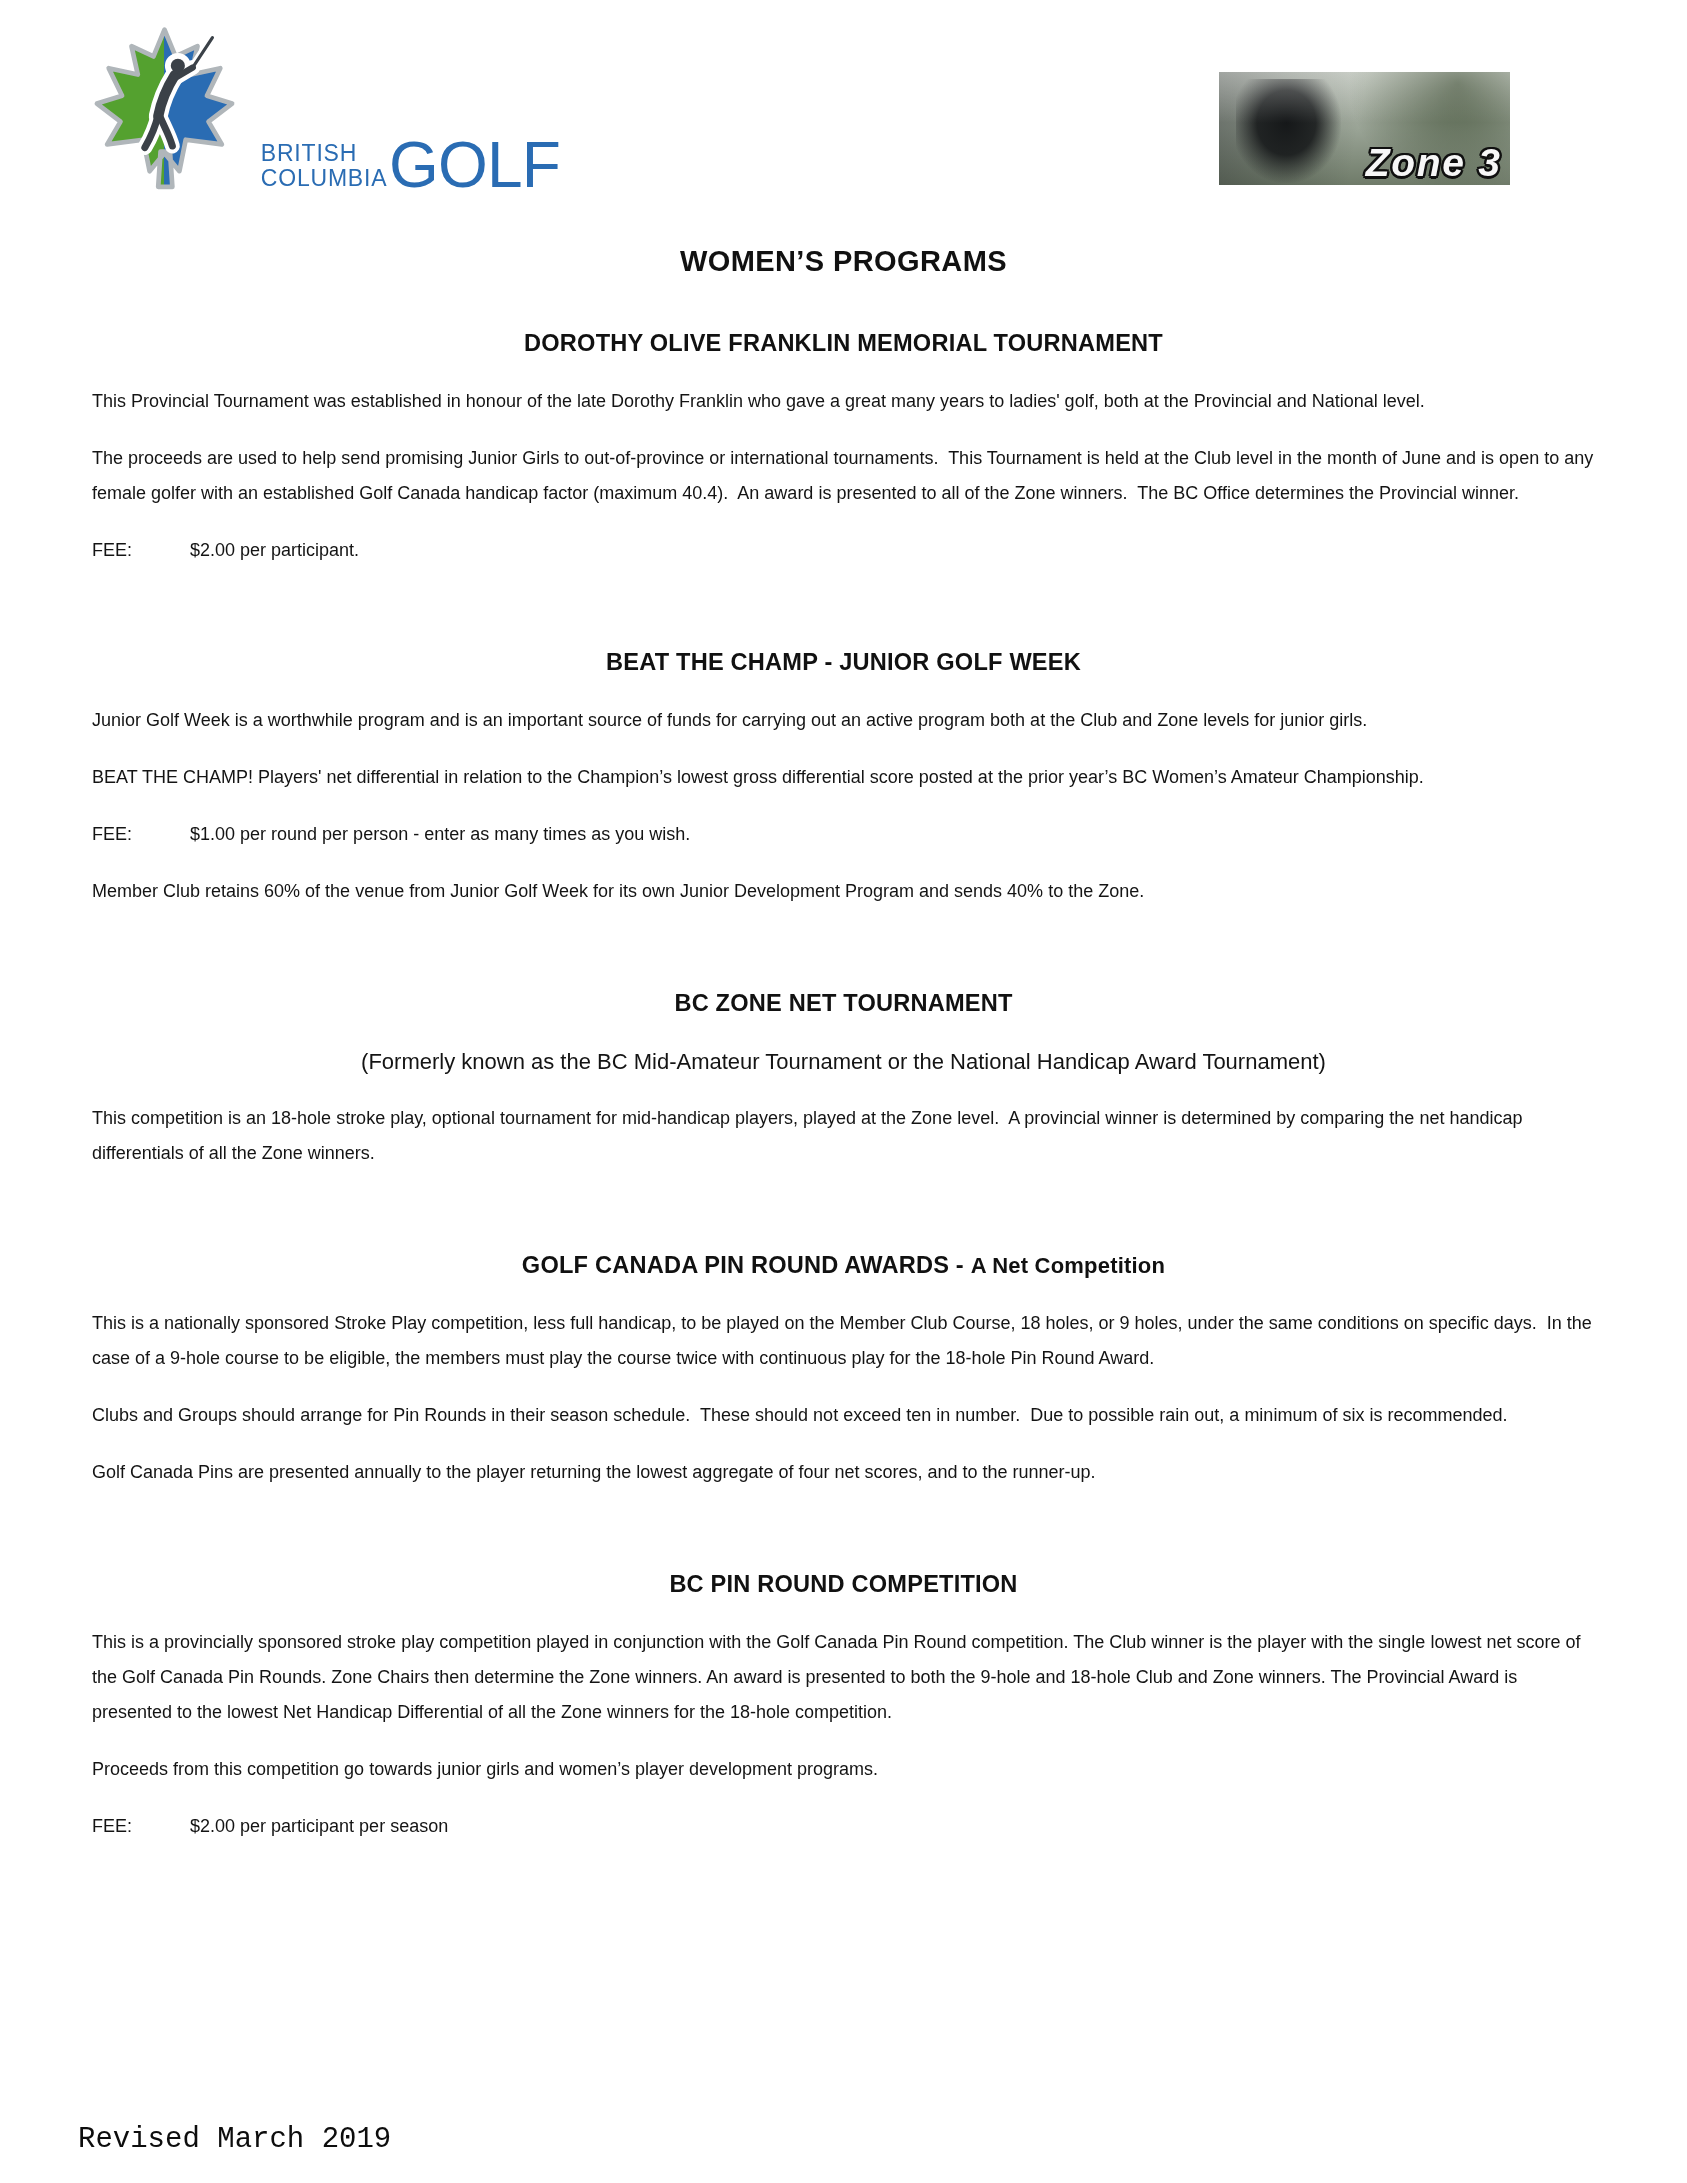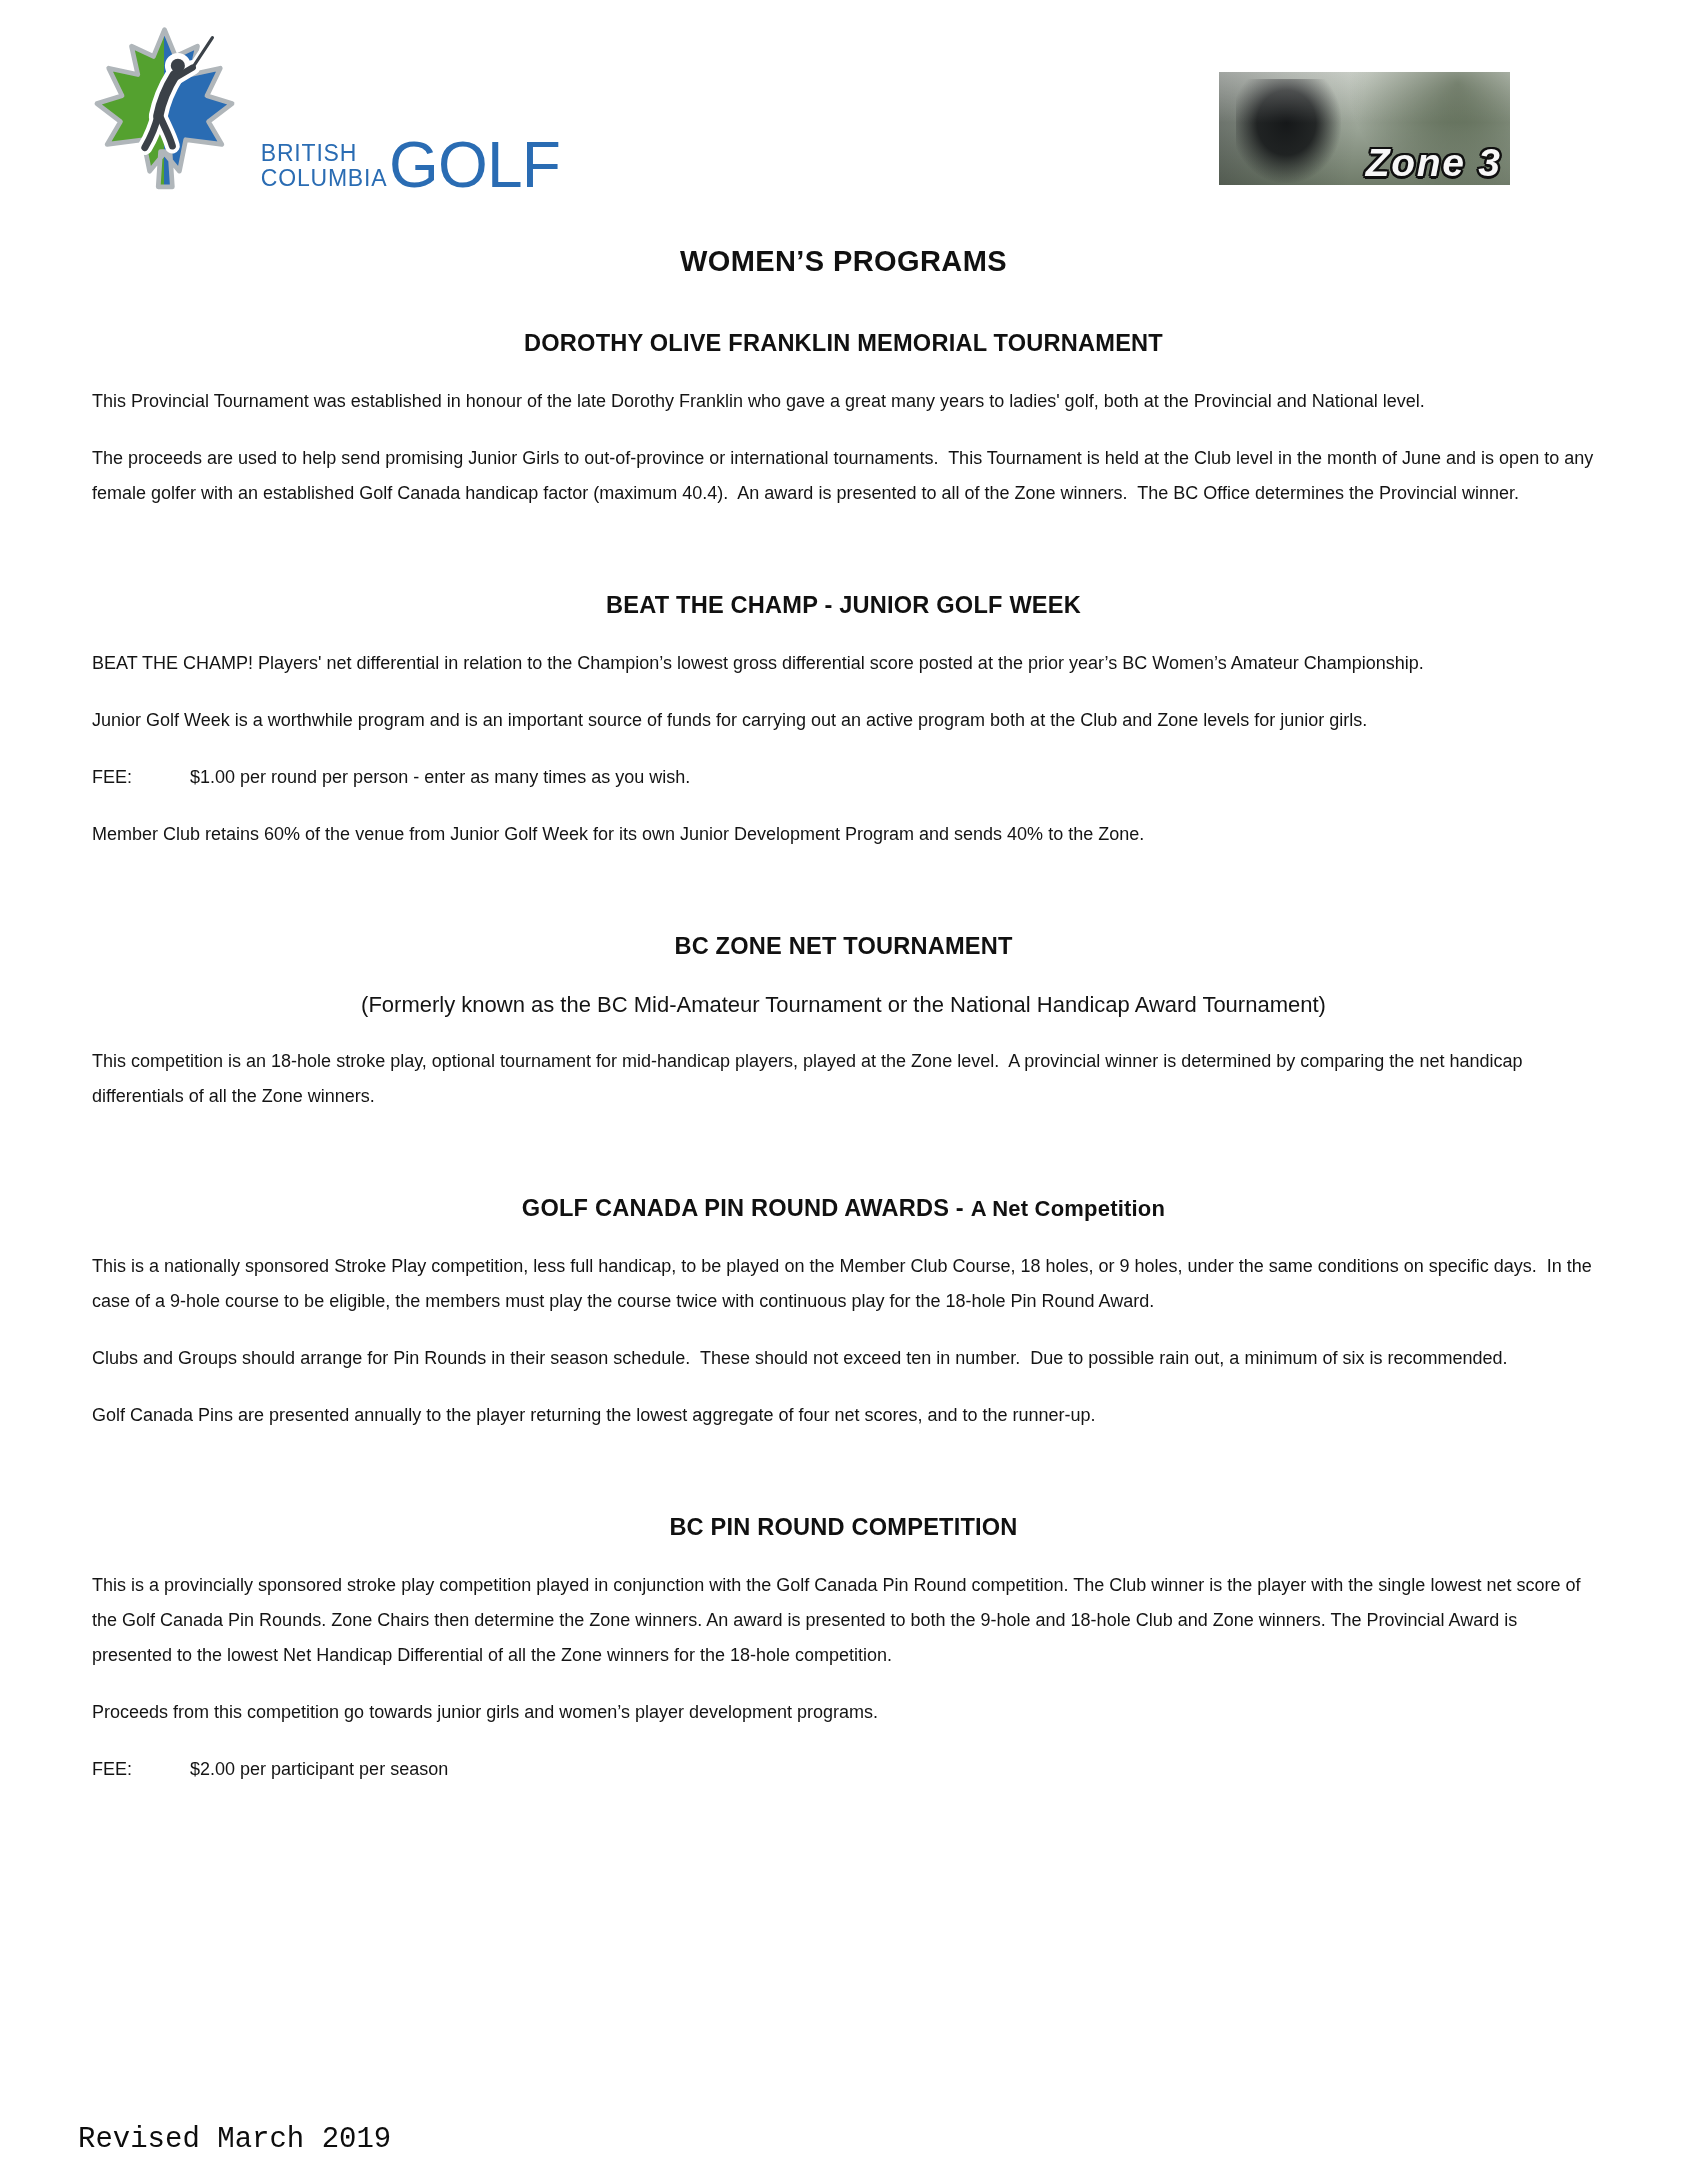--- a/index.html
+++ b/index.html
@@ -109,26 +109,27 @@
   </header>
 
   <h1 class="doc-title">WOMEN’S PROGRAMS</h1>
 
   <main class="content">
 
     <section class="sec">
       <h2 class="sec-h">DOROTHY OLIVE FRANKLIN MEMORIAL TOURNAMENT</h2>
       <p class="para">This Provincial Tournament was established in honour of the late Dorothy Franklin who gave a great many years to ladies' golf, both at the Provincial and National level.</p>
       <p class="para">The proceeds are used to help send promising Junior Girls to out-of-province or international tournaments.  This Tournament is held at the Club level in the month of June and is open to any female golfer with an established Golf Canada handicap factor (maximum 40.4).  An award is presented to all of the Zone winners.  The BC Office determines the Provincial winner.</p>
+      <p class="para fee-row"><span class="fee-label">FEE:</span><span class="fee-value">$2.00 per participant.</span></p>
     </section>
 
     <section class="sec">
       <h2 class="sec-h">BEAT THE CHAMP - JUNIOR GOLF WEEK</h2>
+      <p class="para">Junior Golf Week is a worthwhile program and is an important source of funds for carrying out an active program both at the Club and Zone levels for junior girls.</p>
       <p class="para">BEAT THE CHAMP! Players' net differential in relation to the Champion’s lowest gross differential score posted at the prior year’s BC Women’s Amateur Championship.</p>
-      <p class="para">Junior Golf Week is a worthwhile program and is an important source of funds for carrying out an active program both at the Club and Zone levels for junior girls.</p>
       <p class="para fee-row"><span class="fee-label">FEE:</span><span class="fee-value">$1.00 per round per person - enter as many times as you wish.</span></p>
       <p class="para">Member Club retains 60% of the venue from Junior Golf Week for its own Junior Development Program and sends 40% to the Zone.</p>
     </section>
 
     <section class="sec">
       <h2 class="sec-h">BC ZONE NET TOURNAMENT</h2>
       <p class="subtitle">(Formerly known as the BC Mid-Amateur Tournament or the National Handicap Award Tournament)</p>
       <p class="para">This competition is an 18-hole stroke play, optional tournament for mid-handicap players, played at the Zone level.  A provincial winner is determined by comparing the net handicap differentials of all the Zone winners.</p>
     </section>
 

